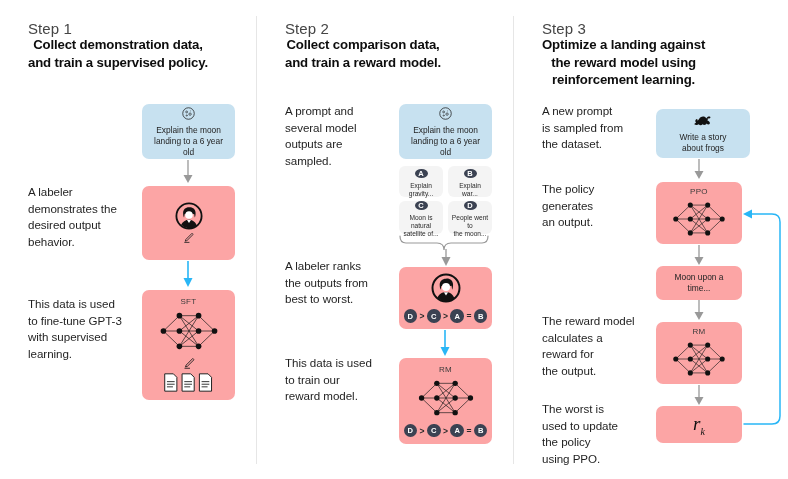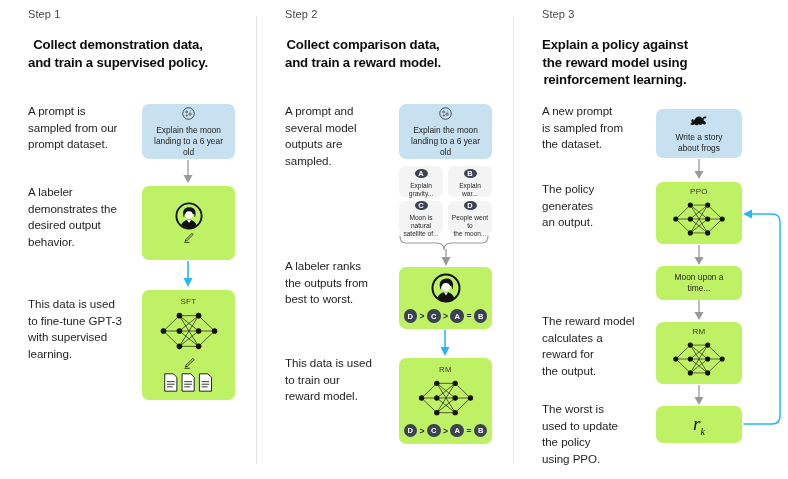--- a/index.html
+++ b/index.html
@@ -21,43 +21,43 @@
   .divider.d1 { left: 256px; }
   .divider.d2 { left: 513px; }
 
   
   .col { position: absolute; top: 0; height: 479px; }
   .col.c1 { left: 0;   width: 256px; }
   .col.c2 { left: 257px; width: 256px; }
   .col.c3 { left: 514px; width: 274px; }
 
   .step-label {
-    position: absolute; left: 28px; top: 8px;
-    font-size: 11px; color: #454545; letter-spacing: 0.1px;
+    position: absolute; left: 28px; top: 20px;
+    font-size: 15px; color: #454545; letter-spacing: 0.1px;
   }
   .step-title {
     position: absolute; left: 28px; top: 36px;
     font-size: 13.2px; font-weight: bold; line-height: 17.5px;
     color: #0d0d0d; letter-spacing: -0.15px; text-align: center;
   }
 
   
   .para {
     position: absolute; left: 28px;
     font-size: 11.6px; line-height: 16.5px; color: #1f1f1f;
     letter-spacing: -0.05px;
   }
 
   
   .box {
     position: absolute; border-radius: 7px;
     display: flex; flex-direction: column;
     align-items: center; justify-content: center;
   }
-  .box.grey { background: #bef264; }
+  .box.grey { background: #fca5a5; }
   .box.blue { background: #c7e1f0; }
   .box-text {
     font-size: 8.4px; line-height: 11px; text-align: center;
     color: #242424; padding: 0 6px;
   }
   .box-cap {
     font-size: 8px; color: #3a3a3a; letter-spacing: 0.3px;
     margin-bottom: 2px;
   }
 
@@ -182,23 +182,20 @@
         <circle cx="9.2" cy="11.6" r="1.1" fill="#fff"></circle>
         <circle cx="30.4" cy="9.4" r="1" fill="#fff"></circle>
       </symbol>
     </defs>
   </svg>
 
   <div class="col c1">
     <div class="step-label">Step 1</div>
     <div class="step-title"><span>Collect demonstration data,</span><br><span>and train a supervised policy.</span></div>
 
-    <div class="para" style="top: 103px; white-space: pre-line;">A prompt is
-sampled from our
-prompt dataset.</div>
     <div class="para" style="top: 184px; white-space: pre-line;">A labeler
 demonstrates the
 desired output
 behavior.</div>
     <div class="para" style="top: 296px; white-space: pre-line;">This data is used
 to fine-tune GPT-3
 with supervised
 learning.</div>
 
     <div class="box blue" style="left:142px; top:104px; width:93px; height:55px;">
@@ -322,38 +319,38 @@
         <div class="rank-op">&gt;</div>
         <div class="rank-badge">A</div>
         <div class="rank-op">=</div>
         <div class="rank-badge">B</div>
       </div>
     </div>
   </div>
 
   <div class="col c3">
     <div class="step-label">Step 3</div>
-    <div class="step-title"><span>Explain a policy against</span><br><span>the reward model using</span><br><span>reinforcement learning.</span></div>
+    <div class="step-title"><span>Optimize a landing against</span><br><span>the reward model using</span><br><span>reinforcement learning.</span></div>
 
     <div class="para" style="top: 103px; white-space: pre-line;">A new prompt
 is sampled from
 the dataset.</div>
     <div class="para" style="top: 181px; white-space: pre-line;">The policy
 generates
 an output.</div>
     <div class="para" style="top: 313px; white-space: pre-line;">The reward model
 calculates a
 reward for
 the output.</div>
     <div class="para" style="top: 401px; white-space: pre-line;">The worst is
 used to update
 the policy
 using PPO.</div>
 
-    <div class="box blue" style="left:142px; top:109px; width:86px; height:49px;">
+    <div class="box blue" style="left:142px; top:109px; width:94px; height:49px;">
       <svg class="svg-ico" width="20" height="14">
           <use href="#ico-frog"></use>
         </svg>
       <div class="box-text" style="margin-top:4px; white-space:pre-line;">Write a story
 about frogs</div>
     </div>
 
     <svg class="arrow" style="left:178px; top:159px;" width="14" height="22">
       <line x1="7" y1="0" x2="7" y2="13" stroke="#999" stroke-width="1.3"></line>
       <path d="M2.5 12 L7 20 L11.5 12 Z" fill="#999"></path>

